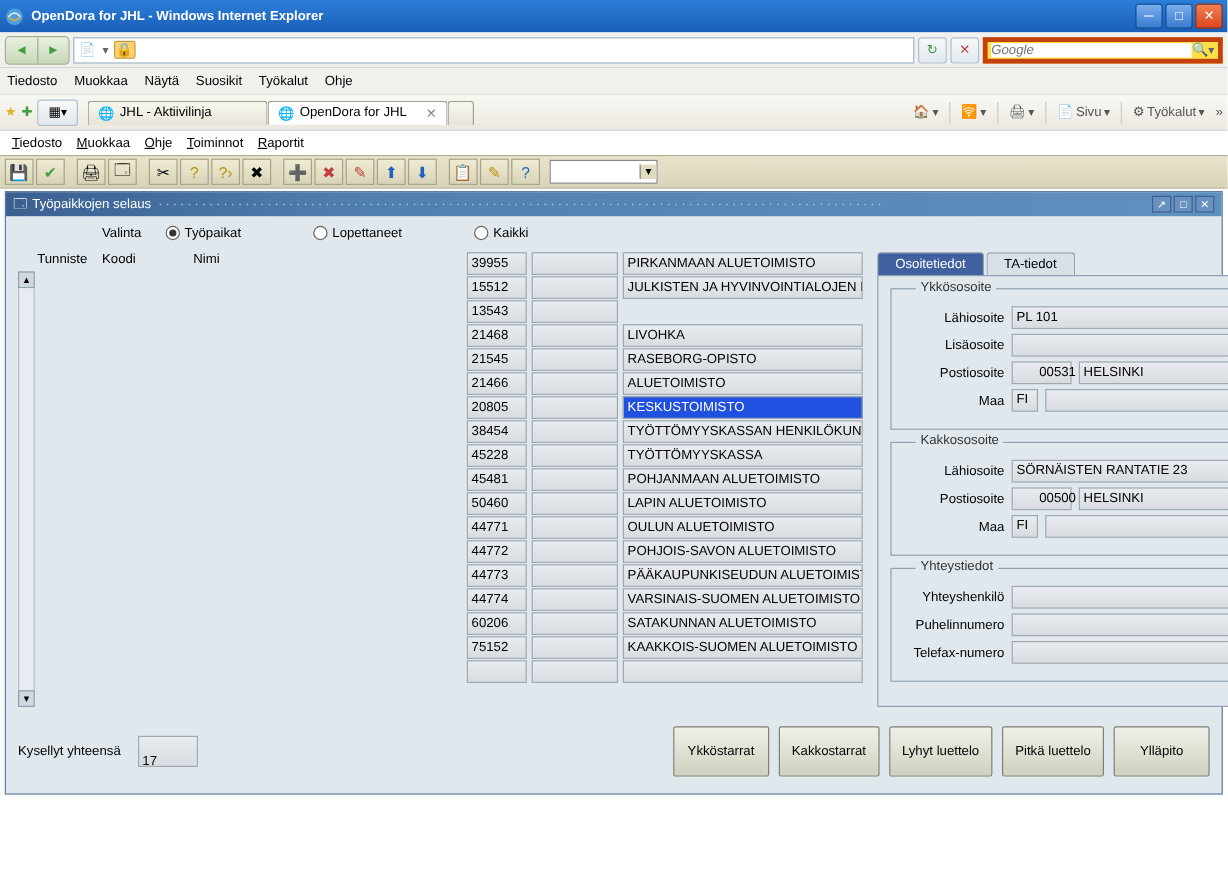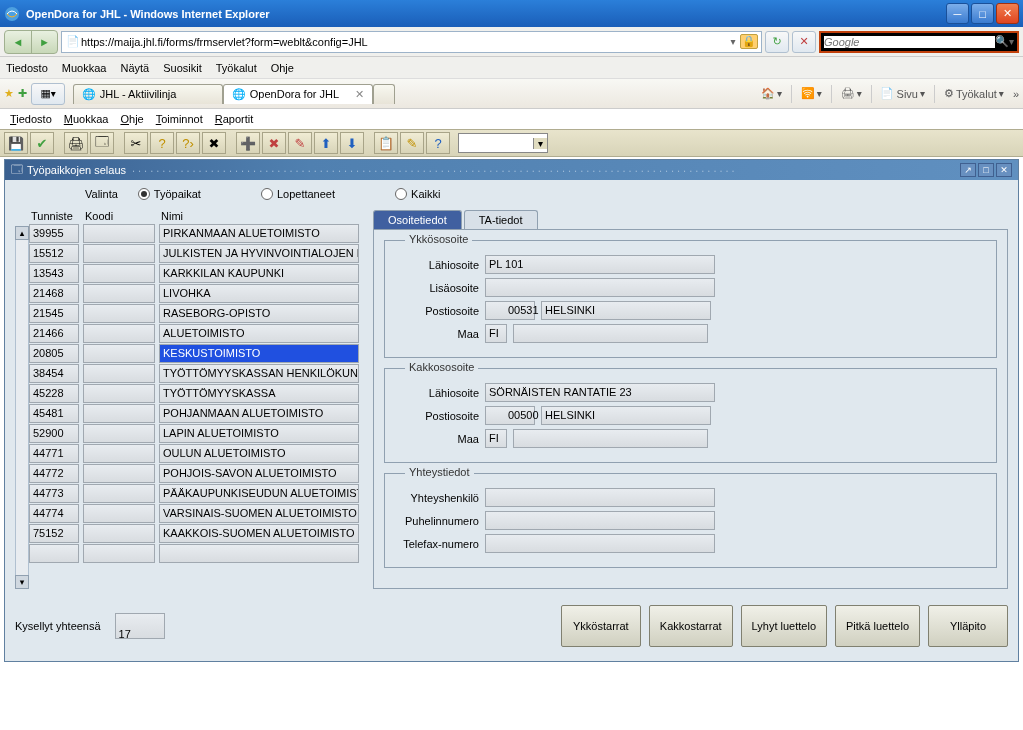--- a/index.html
+++ b/index.html
@@ -17,21 +17,21 @@
 .navbar { background: #f0f0ed; height: 30px; display: flex; align-items: center; padding: 2px 4px; gap: 3px; border-bottom: 1px solid #ccc; }
 .navbtn-group { display: flex; background: linear-gradient(#e8f0e0,#c8d8b8); border: 1px solid #a0b090; border-radius: 4px; height: 24px; }
 .navbtn { width: 26px; display: flex; align-items: center; justify-content: center; color: #40a040; }
 .navbtn.fwd { border-left: 1px solid #a0b090; }
 .url-box { flex: 1; display: flex; align-items: center; background: #fff; border: 1px solid #9db3c9; height: 22px; padding: 0 3px; }
 .url-box input { flex: 1; border: none; outline: none; font-size: 11px; }
 .url-box .page-icon { width: 16px; text-align: center; }
 .url-box .dropdown { width: 14px; color: #666; text-align: center; }
 .url-box .lock { width: 18px; background: #ffd070; border: 1px solid #c0a040; border-radius: 2px; text-align: center; }
 .smallbtn { width: 24px; height: 22px; border: 1px solid #b0c0d0; background: linear-gradient(#f8f8f8,#e0e8f0); border-radius: 3px; display: flex; align-items: center; justify-content: center; }
-.searchbox { display: flex; align-items: center; background: #000000; border: 2px solid #c2410c; height: 22px; width: 200px; padding: 0 3px; }
+.searchbox { display: flex; align-items: center; background: #fde047; border: 4px solid #c2410c; height: 22px; width: 200px; padding: 0 3px; }
 .searchbox input { flex: 1; border: none; outline: none; color: #888; font-style: italic; }
 .searchbox .mag { color: #4080c0; }
 
 
 .menubar { background: #f0f0ed; height: 22px; display: flex; align-items: center; padding: 0 6px; gap: 14px; border-bottom: 1px solid #ddd; color: #000; }
 .menubar span { cursor: default; }
 
 
 .tabrow { background: linear-gradient(#f8f8f4,#ece8e0); height: 30px; display: flex; align-items: center; padding: 0 4px; gap: 4px; border-bottom: 1px solid #ccc; }
 .tabrow .fav { color: #e0b020; }
@@ -74,21 +74,21 @@
 .filter-row { display: flex; align-items: center; gap: 20px; margin-bottom: 10px; margin-left: 70px; }
 .filter-row label { display: flex; align-items: center; gap: 4px; }
 .radio { appearance: none; width: 12px; height: 12px; border: 1px solid #666; border-radius: 50%; background: #fff; display: inline-block; position: relative; }
 .radio.checked::after { content: ''; width: 6px; height: 6px; background: #333; border-radius: 50%; position: absolute; left: 2px; top: 2px; }
 
 .content-row { display: flex; gap: 6px; }
 .listarea { display: flex; }
 .scroll-col { width: 14px; display: flex; flex-direction: column; }
 .scroll-col .sb { height: 14px; background: #d0d8e0; border: 1px solid #90a0b0; text-align: center; font-size: 9px; line-height: 12px; }
 .scroll-col .track { flex: 1; background: #e8ecf0; border-left: 1px solid #b0c0d0; border-right: 1px solid #b0c0d0; }
-.listcols { display: flex; flex-direction: column; }
+.listcols { display: flex; flex-direction: row; gap: 28px; }
 .list-header { display: flex; gap: 4px; color: #000; padding-bottom: 2px; }
 .list-header .h1 { width: 50px; margin-left: 2px; }
 .list-header .h2 { width: 72px; }
 .list-header .h3 { width: 200px; }
 .list-rows { display: flex; flex-direction: column; }
 .list-row { display: flex; gap: 4px; margin-bottom: 1px; align-items: center; }
 .cell { background: linear-gradient(#e8ecf0,#d8dce0); border: 1px solid #a0a8b0; height: 19px; line-height: 17px; padding: 0 3px; overflow: hidden; white-space: nowrap; }
 .cell.c1 { width: 50px; }
 .cell.c2 { width: 72px; }
 .cell.c3 { width: 200px; }
@@ -137,21 +137,20 @@
   </div>
 </div>
 
 <div class="navbar">
   <div class="navbtn-group">
     <div class="navbtn">◄</div>
     <div class="navbtn fwd">►</div>
   </div>
   <div class="url-box">
     <span class="page-icon">📄</span>
-    <input value="https://maija.jhl.fi/forms/frmservlet?form=weblt&amp;config=JHL" style="">
     <span class="dropdown chev">▾</span>
     <span class="lock">🔒</span>
   </div>
   <div class="smallbtn">
       <span style="color:#40a040">↻</span>
     </div>
   <div class="smallbtn">
       <span style="color:#c04040">✕</span>
     </div>
   <div class="searchbox">
@@ -285,21 +284,20 @@
                   <div class="cell c3">PIRKANMAAN ALUETOIMISTO</div>
                 </div>
                 <div class="list-row">
                   <div class="cell c1">15512</div>
                   <div class="cell c2"></div>
                   <div class="cell c3">JULKISTEN JA HYVINVOINTIALOJEN LTO</div>
                 </div>
                 <div class="list-row">
                   <div class="cell c1">13543</div>
                   <div class="cell c2"></div>
-                  <div class="cell c3">KARKKILAN KAUPUNKI</div>
                 </div>
                 <div class="list-row">
                   <div class="cell c1">21468</div>
                   <div class="cell c2"></div>
                   <div class="cell c3">LIVOHKA</div>
                 </div>
                 <div class="list-row">
                   <div class="cell c1">21545</div>
                   <div class="cell c2"></div>
                   <div class="cell c3">RASEBORG-OPISTO</div>
@@ -323,21 +321,21 @@
                   <div class="cell c1">45228</div>
                   <div class="cell c2"></div>
                   <div class="cell c3">TYÖTTÖMYYSKASSA</div>
                 </div>
                 <div class="list-row">
                   <div class="cell c1">45481</div>
                   <div class="cell c2"></div>
                   <div class="cell c3">POHJANMAAN ALUETOIMISTO</div>
                 </div>
                 <div class="list-row">
-                  <div class="cell c1">52900</div>
+                  <div class="cell c1">50460</div>
                   <div class="cell c2"></div>
                   <div class="cell c3">LAPIN ALUETOIMISTO</div>
                 </div>
                 <div class="list-row">
                   <div class="cell c1">44771</div>
                   <div class="cell c2"></div>
                   <div class="cell c3">OULUN ALUETOIMISTO</div>
                 </div>
                 <div class="list-row">
                   <div class="cell c1">44772</div>
@@ -346,20 +344,25 @@
                 </div>
                 <div class="list-row">
                   <div class="cell c1">44773</div>
                   <div class="cell c2"></div>
                   <div class="cell c3">PÄÄKAUPUNKISEUDUN ALUETOIMISTO</div>
                 </div>
                 <div class="list-row">
                   <div class="cell c1">44774</div>
                   <div class="cell c2"></div>
                   <div class="cell c3">VARSINAIS-SUOMEN ALUETOIMISTO</div>
+                </div>
+                <div class="list-row">
+                  <div class="cell c1">60206</div>
+                  <div class="cell c2"></div>
+                  <div class="cell c3">SATAKUNNAN ALUETOIMISTO</div>
                 </div>
                 <div class="list-row">
                   <div class="cell c1">75152</div>
                   <div class="cell c2"></div>
                   <div class="cell c3">KAAKKOIS-SUOMEN ALUETOIMISTO MIKK</div>
                 </div>
                 <div class="list-row">
                   <div class="cell c1"></div>
                   <div class="cell c2"></div>
                   <div class="cell c3"></div>

